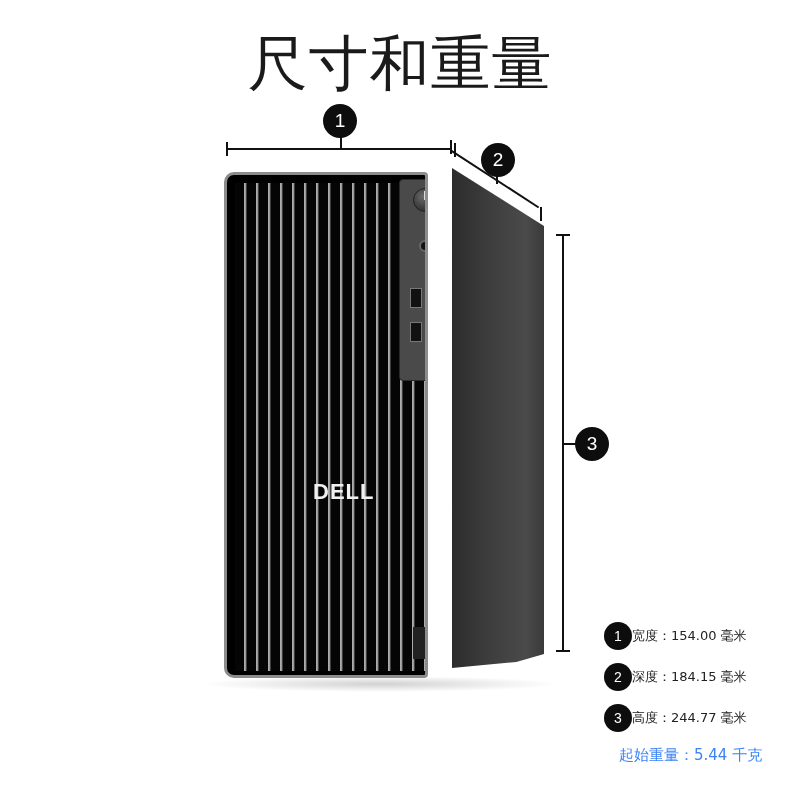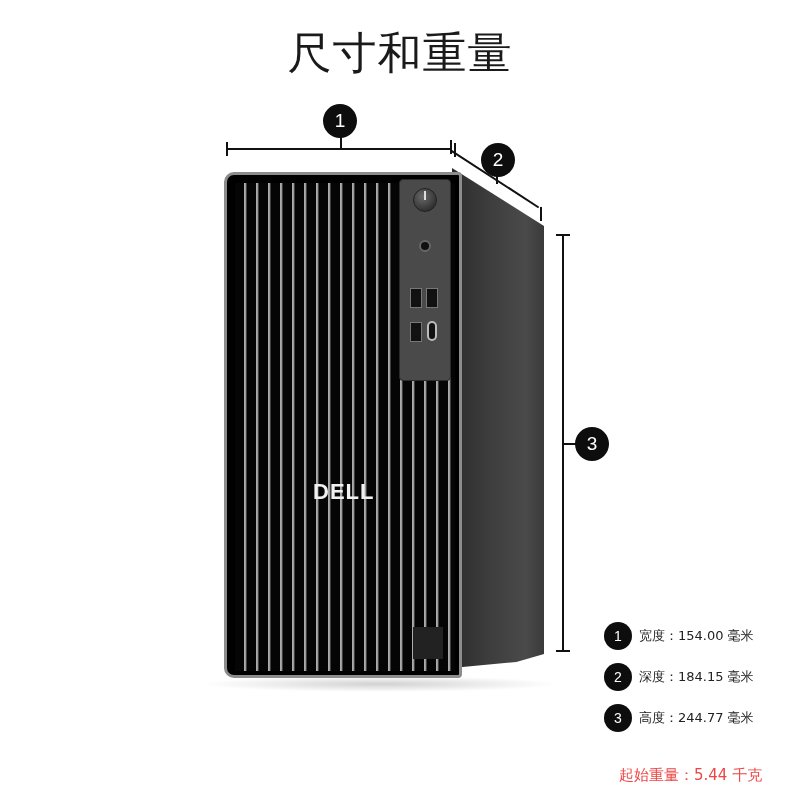--- a/index.html
+++ b/index.html
@@ -1,30 +1,30 @@
 <!DOCTYPE html>
 <html><head>
 <meta charset="utf-8">
 <style>
   html, body { margin:0; padding:0; background:#ffffff; }
   body { width:800px; height:800px; position:relative; overflow:hidden;
          font-family:"DejaVu Sans", "Liberation Sans", sans-serif; color:#111; }
   .title { position:absolute; left:0; top:24px; width:800px; text-align:center;
-           font-size:44px; font-weight:300; letter-spacing:1px; color:#1a1a1a; }
+           font-size:60px; font-weight:300; letter-spacing:1px; color:#1a1a1a; }
 
   
   .dim-line { position:absolute; background:#111; }
   .badge { position:absolute; width:34px; height:34px; border-radius:50%;
            background:#0d0d0d; color:#fff; font-family:"Liberation Sans", sans-serif;
            font-size:19px; line-height:34px; text-align:center; }
 
   
   .side { position:absolute; left:452px; top:168px; width:92px; height:500px;
           background:linear-gradient(90deg,#2c2c2c 0%,#3d3d3d 40%,#4a4a4a 80%,#3a3a3a 100%); }
-  .front { position:absolute; left:224px; top:172px; width:238px; height:506px;
+  .front { position:absolute; left:224px; top:172px; width:204px; height:506px;
            background:#000; border:3px solid #8c8c8c; border-radius:10px 4px 4px 10px;
            box-sizing:border-box; overflow:hidden; }
   .vents { position:absolute; left:8px; top:8px; width:220px; height:488px;
            background:repeating-linear-gradient(90deg,#050505 0px,#050505 9px,#9a9a9a 9px,#bdbdbd 10px,#777 11px,#050505 12px); }
   .panel { position:absolute; left:172px; top:4px; width:50px; height:200px;
            background:#4a4a4a; border-radius:4px; border:1px solid #2a2a2a; }
   .power { position:absolute; left:13px; top:8px; width:22px; height:22px; border-radius:50%;
            background:radial-gradient(circle at 40% 35%,#6a6a6a,#1c1c1c); border:1px solid #222; }
   .power::after { content:""; position:absolute; left:10px; top:2px; width:2px; height:9px; background:#ddd; }
   .jack { position:absolute; left:19px; top:60px; width:12px; height:12px; border-radius:50%;
@@ -34,22 +34,22 @@
   .logo { position:absolute; left:86px; top:304px; font-family:"Liberation Sans", sans-serif;
           font-weight:bold; font-size:22px; color:#f0f0f0; letter-spacing:1px; }
   .badge-slot { position:absolute; left:186px; top:452px; width:30px; height:32px; background:#222; }
   .shadow { position:absolute; left:200px; top:676px; width:360px; height:16px;
             background:radial-gradient(ellipse at center, rgba(0,0,0,0.18), rgba(0,0,0,0) 70%); }
 
   
   .spec { position:absolute; left:604px; height:28px; display:flex; align-items:center; }
   .spec .num { width:28px; height:28px; border-radius:50%; background:#0d0d0d; color:#fff;
                font-family:"Liberation Sans", sans-serif; font-size:14px; line-height:28px; text-align:center; }
-  .spec .txt { margin-left:7px; font-size:13px; color:#222; }
-  .weight { position:absolute; left:619px; top:746px; font-size:15px; color:#ef4444;margin-top:20px; }
+  .spec .txt { margin-left:0; font-size:13px; color:#222; }
+  .weight { position:absolute; left:619px; top:746px; font-size:15px; color:#3b82f6; }
 </style>
 </head>
 <body>
 
 <div class="title">尺寸和重量</div>
 
 <div>
   <div class="dim-line" style="left:226px;top:148px;width:226px;height:2px;"></div>
   <div class="dim-line" style="left:226px;top:142px;width:2px;height:14px;"></div>
   <div class="dim-line" style="left:450px;top:140px;width:2px;height:14px;"></div>

